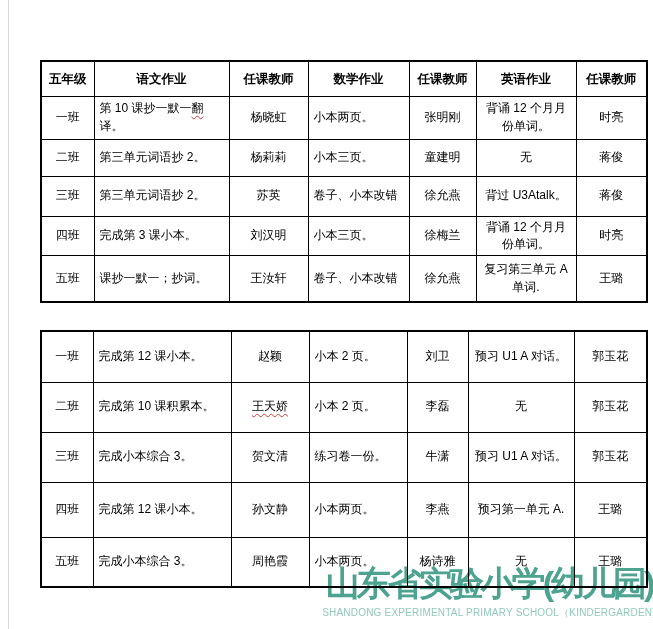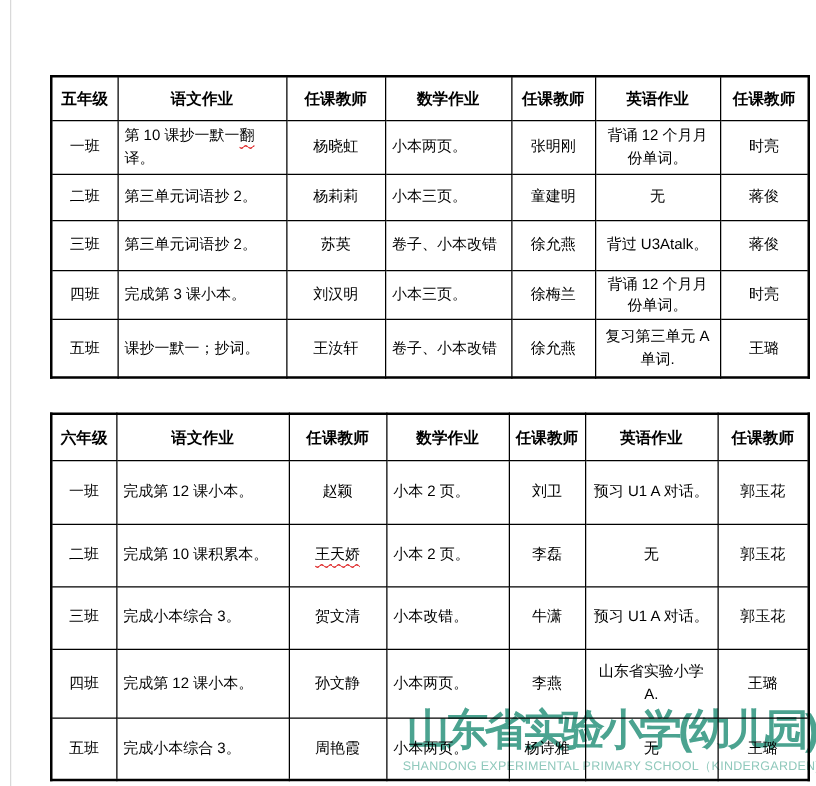--- a/index.html
+++ b/index.html
@@ -140,29 +140,20 @@
   <colgroup>
     <col style="width:52px">
       <col style="width:138px">
       <col style="width:78px">
     <col style="width:98px">
       <col style="width:61px">
       <col style="width:106px">
       <col style="width:73px">
   </colgroup>
   <tbody>
-      <tr class="hdr" style="height:37px">
-    <td>六年级</td>
-    <td>语文作业</td>
-    <td>任课教师</td>
-    <td>数学作业</td>
-    <td>任课教师</td>
-    <td>英语作业</td>
-    <td>任课教师</td>
-  </tr>
   <tr style="height:51px">
     <td class="c-class">一班</td>
     <td class="c-left">完成第 12 课小本。</td>
     <td class="c-center">赵颖</td>
     <td class="c-left">小本 2 页。</td>
     <td class="c-center">刘卫</td>
     <td class="c-center">预习 U1 A 对话。</td>
     <td class="c-center">郭玉花</td>
   </tr>
   <tr style="height:50px">
@@ -171,32 +162,32 @@
     <td class="c-center wavy-red">王天娇</td>
     <td class="c-left">小本 2 页。</td>
     <td class="c-center">李磊</td>
     <td class="c-center">无</td>
     <td class="c-center">郭玉花</td>
   </tr>
   <tr style="height:50px">
     <td class="c-class">三班</td>
     <td class="c-left">完成小本综合 3。</td>
     <td class="c-center">贺文清</td>
-    <td class="c-left">小本改错。</td>
+    <td class="c-left">练习卷一份。</td>
     <td class="c-center">牛潇</td>
     <td class="c-center">预习 U1 A 对话。</td>
     <td class="c-center">郭玉花</td>
   </tr>
   <tr style="height:55px">
     <td class="c-class">四班</td>
     <td class="c-left">完成第 12 课小本。</td>
     <td class="c-center">孙文静</td>
     <td class="c-left">小本两页。</td>
     <td class="c-center">李燕</td>
-    <td class="c-center">山东省实验小学 A.</td>
+    <td class="c-center">预习第一单元 A.</td>
     <td class="c-center">王璐</td>
   </tr>
   <tr style="height:50px">
     <td class="c-class">五班</td>
     <td class="c-left">完成小本综合 3。</td>
     <td class="c-center">周艳霞</td>
     <td class="c-left">小本两页。</td>
     <td class="c-center wavy-blue">杨诗雅</td>
     <td class="c-center">无</td>
     <td class="c-center">王璐</td>

